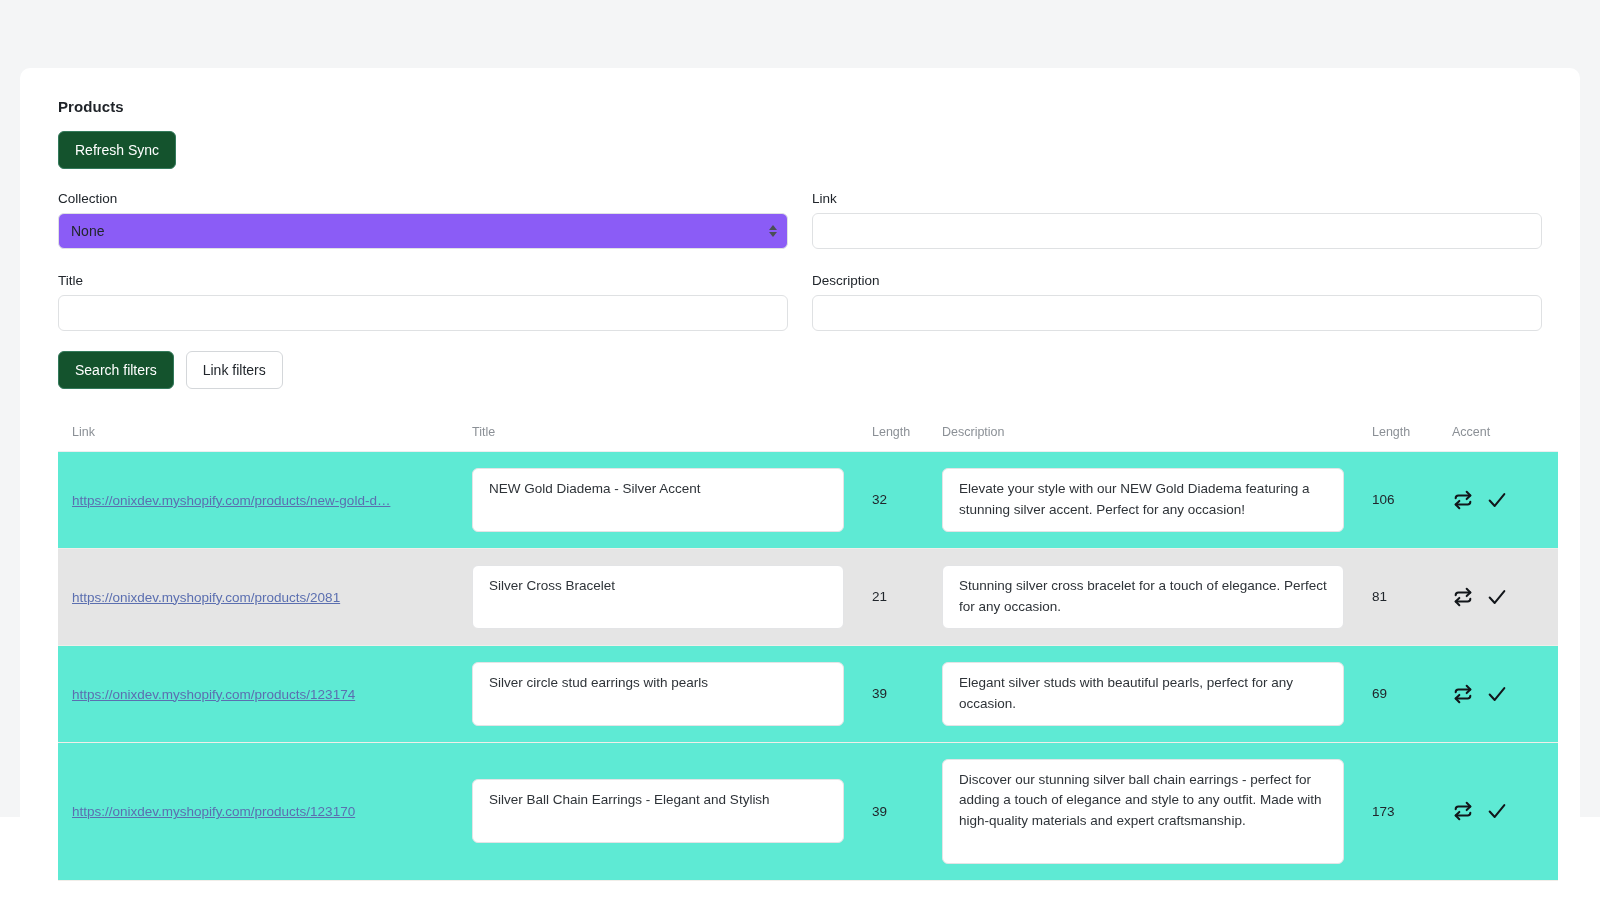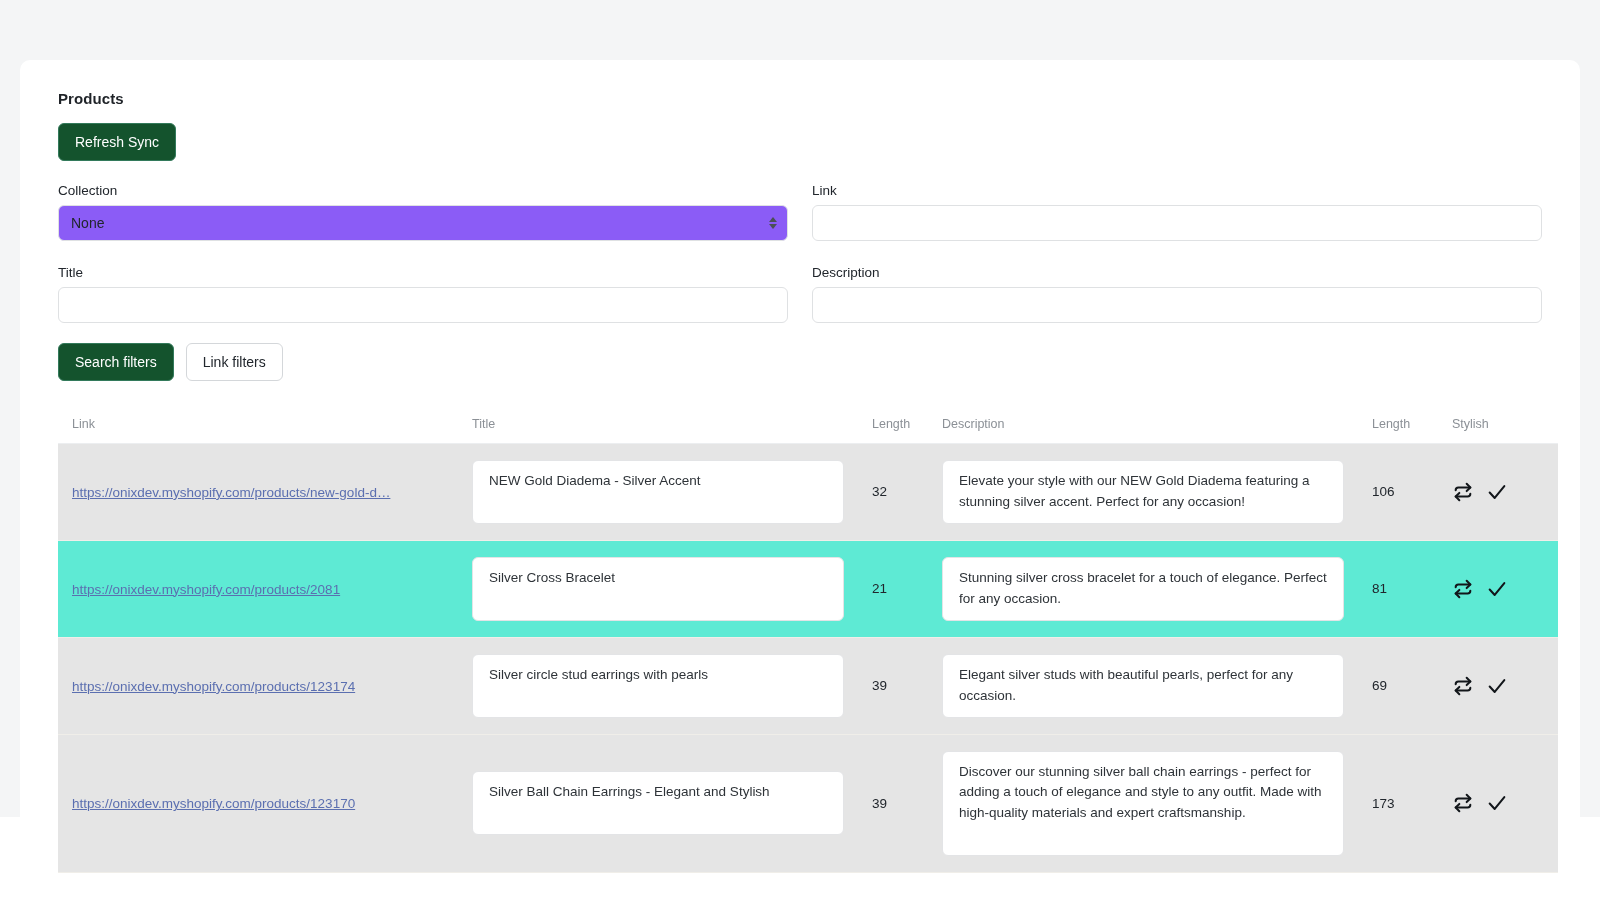--- a/index.html
+++ b/index.html
@@ -11,21 +11,21 @@
     overflow: hidden;
   }
   .page-bg {
     position: absolute;
     left: 0; top: 0;
     width: 1600px; height: 817px;
     background: #f4f5f6;
   }
   .card {
     position: absolute;
-    left: 20px; top: 60px;
+    left: 20px; top: 68px;
     width: 1560px;
     min-height: 749px;
     background: #ffffff;
     border-radius: 10px;
     overflow: hidden;
     padding: 0;
   }
   .card-inner { padding: 22px 18px 0 18px; }
 
   .page-title {
@@ -131,22 +131,22 @@
     border-bottom: 1px solid #eceef0;
   }
   .col-link { width: 400px; }
   .col-title { width: 400px; }
   .col-len1 { width: 70px; }
   .col-desc { width: 430px; }
   .col-len2 { width: 80px; }
   .col-actions { width: 120px; }
 
   tbody tr { border-bottom: 1px solid #f0eee9; }
-  tbody tr.row-tint { background: #e5e5e5; }
-  tbody tr.row-plain { background: #5eead4; }
+  tbody tr.row-tint { background: #5eead4; }
+  tbody tr.row-plain { background: #e5e5e5; }
   tbody td { padding: 16px 14px; vertical-align: middle; }
 
   .product-link {
     font-size: 13.5px;
     color: #5b6fb0;
     text-decoration: underline;
     word-break: break-all;
     cursor: pointer;
   }
   .cell-input {
@@ -228,21 +228,21 @@
 
     <div class="table-wrap">
       <table>
         <thead>
           <tr>
             <th class="col-link">Link</th>
             <th class="col-title">Title</th>
             <th class="col-len1">Length</th>
             <th class="col-desc">Description</th>
             <th class="col-len2">Length</th>
-            <th class="col-actions">Stylish</th>
+            <th class="col-actions">Accent</th>
           </tr>
         </thead>
         <tbody id="table-body">
             <tr class="row-tint">
               <td><a class="product-link">https://onixdev.myshopify.com/products/new-gold-d…</a></td>
               <td>
                 <textarea class="cell-input" rows="2" style="">NEW Gold Diadema - Silver Accent</textarea>
               </td>
               <td class="len-cell">32</td>
               <td>

